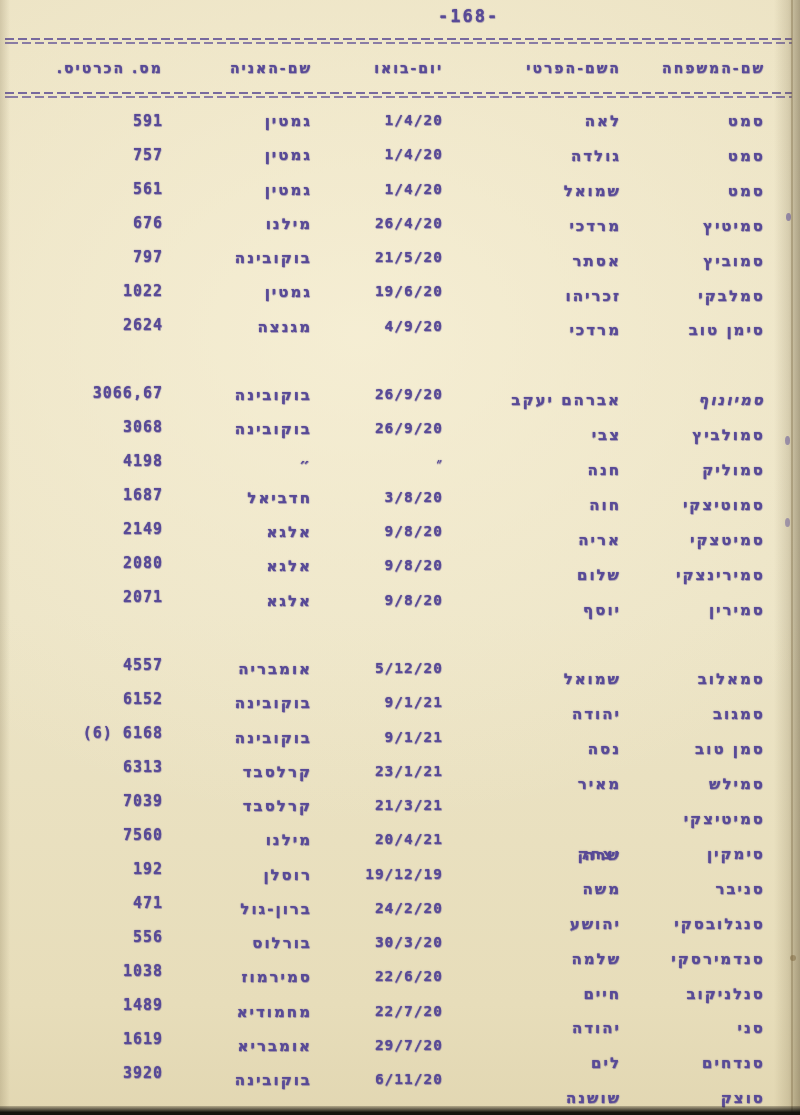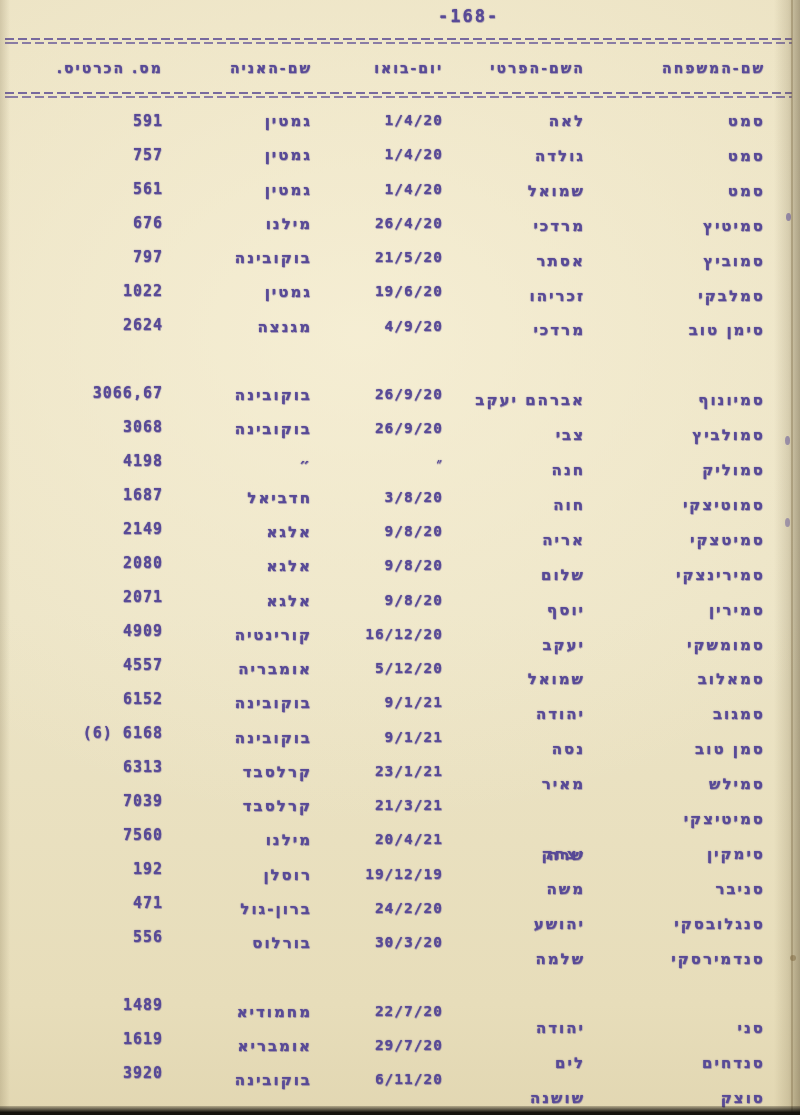--- a/index.html
+++ b/index.html
@@ -21,21 +21,21 @@
     font-weight:700;
     text-shadow:0 0 1.2px rgba(79,64,140,.85), .5px .5px 0 rgba(79,64,140,.35);
   }
   .cell{position:absolute;top:0;white-space:nowrap;font-size:15px;letter-spacing:2px;}
   .rtl{direction:rtl;text-align:right;}
   .ltr{direction:ltr;text-align:right;font-family:"DejaVu Sans Mono", monospace;letter-spacing:1px;}
   
   .col-number {left:33px; width:130px;}
   .col-ship   {left:170px;width:142px;}
   .col-date   {left:333px;width:110px;font-size:14.5px;}
-  .col-first  {left:435px;width:150px;}
+  .col-first  {left:435px;width:150px;padding-left:36px;}
   .col-surname{left:630px;width:135px;}
   
   .hdr{top:60px;font-size:14px;}
   
   .page-number{
     position:absolute;left:438px;top:6px;
     font-size:17px;font-weight:700;letter-spacing:2px;
     font-family:"DejaVu Sans Mono", monospace;direction:ltr;
   }
   
@@ -142,21 +142,21 @@
     <span class="cell ink rtl col-ship" style="top: 1.5px; text-align: right;">מגנצה</span>
     <span class="cell ink ltr col-date" style="top: 1.5px;">4/9/20</span>
     <span class="cell ink rtl col-first" style="top: 5.4px;">מרדכי</span>
     <span class="cell ink rtl col-surname" style="top: 5.4px;">סימן טוב</span>
   </div>
       <div class="row" style="top: 384px;">
     <span class="cell ink ltr col-number">3066,67</span>
     <span class="cell ink rtl col-ship" style="top: 2px;">בוקובינה</span>
     <span class="cell ink ltr col-date" style="top: 2px;">26/9/20</span>
     <span class="cell ink rtl col-first" style="top: 7.2px;">אברהם יעקב</span>
-    <span class="cell ink rtl col-surname" style="top: 7.2px;">סמיונוף</span>
+    <span class="cell ink rtl col-surname" style="top: 7.2px; font-style: italic;">סמיונוף</span>
   </div>
       <div class="row" style="top: 418px;">
     <span class="cell ink ltr col-number">3068</span>
     <span class="cell ink rtl col-ship" style="top: 2.25px;">בוקובינה</span>
     <span class="cell ink ltr col-date" style="top: 2.25px;">26/9/20</span>
     <span class="cell ink rtl col-first" style="top: 8.1px;">צבי</span>
     <span class="cell ink rtl col-surname" style="top: 8.1px;">סמולביץ</span>
   </div>
       <div class="row" style="top: 452px;">
     <span class="cell ink ltr col-number">4198</span>
@@ -186,27 +186,20 @@
     <span class="cell ink rtl col-first" style="top: 11.7px;">שלום</span>
     <span class="cell ink rtl col-surname" style="top: 11.7px;">סמירינצקי</span>
   </div>
       <div class="row" style="top: 588px;">
     <span class="cell ink ltr col-number">2071</span>
     <span class="cell ink rtl col-ship" style="top: 3.5px;">אלגא</span>
     <span class="cell ink ltr col-date" style="top: 3.5px;">9/8/20</span>
     <span class="cell ink rtl col-first" style="top: 12.6px;">יוסף</span>
     <span class="cell ink rtl col-surname" style="top: 12.6px;">סמירין</span>
   </div>
-      <div class="row" style="top: 622px;">
-    <span class="cell ink ltr col-number">4909</span>
-    <span class="cell ink rtl col-ship" style="top: 3.75px;">קורינטיה</span>
-    <span class="cell ink ltr col-date" style="top: 3.75px;">16/12/20</span>
-    <span class="cell ink rtl col-first" style="top: 13.5px;">יעקב</span>
-    <span class="cell ink rtl col-surname" style="top: 13.5px;">סמומשקי</span>
-  </div>
       <div class="row" style="top: 656px;">
     <span class="cell ink ltr col-number">4557</span>
     <span class="cell ink rtl col-ship" style="top: 4px;">אומבריה</span>
     <span class="cell ink ltr col-date" style="top: 4px;">5/12/20</span>
     <span class="cell ink rtl col-first" style="top: 14.4px;">שמואל</span>
     <span class="cell ink rtl col-surname" style="top: 14.4px;">סמאלוב</span>
   </div>
       <div class="row" style="top: 690px;">
     <span class="cell ink ltr col-number">6152</span>
     <span class="cell ink rtl col-ship" style="top: 4.25px;">בוקובינה</span>
@@ -255,20 +248,27 @@
     <span class="cell ink ltr col-date" style="top: 5.75px;">24/2/20</span>
     <span class="cell ink rtl col-first" style="top: 20.7px;">יהושע</span>
     <span class="cell ink rtl col-surname" style="top: 20.7px;">סנגלובסקי</span>
   </div>
       <div class="row" style="top: 928px;">
     <span class="cell ink ltr col-number">556</span>
     <span class="cell ink rtl col-ship" style="top: 6px;">בורלוס</span>
     <span class="cell ink ltr col-date" style="top: 6px;">30/3/20</span>
     <span class="cell ink rtl col-first" style="top: 21.6px;">שלמה</span>
     <span class="cell ink rtl col-surname" style="top: 21.6px;">סנדמירסקי</span>
+  </div>
+      <div class="row" style="top: 962px;">
+    <span class="cell ink ltr col-number">1038</span>
+    <span class="cell ink rtl col-ship" style="top: 6.25px;">סמירמוז</span>
+    <span class="cell ink ltr col-date" style="top: 6.25px;">22/6/20</span>
+    <span class="cell ink rtl col-first" style="top: 22.5px;">חיים</span>
+    <span class="cell ink rtl col-surname" style="top: 22.5px;">סנלניקוב</span>
   </div>
       <div class="row" style="top: 996px;">
     <span class="cell ink ltr col-number">1489</span>
     <span class="cell ink rtl col-ship" style="top: 6.5px;">מחמודיא</span>
     <span class="cell ink ltr col-date" style="top: 6.5px;">22/7/20</span>
     <span class="cell ink rtl col-first" style="top: 23.4px;">יהודה</span>
     <span class="cell ink rtl col-surname" style="top: 23.4px;">סני</span>
   </div>
       <div class="row" style="top: 1030px;">
     <span class="cell ink ltr col-number">1619</span>

